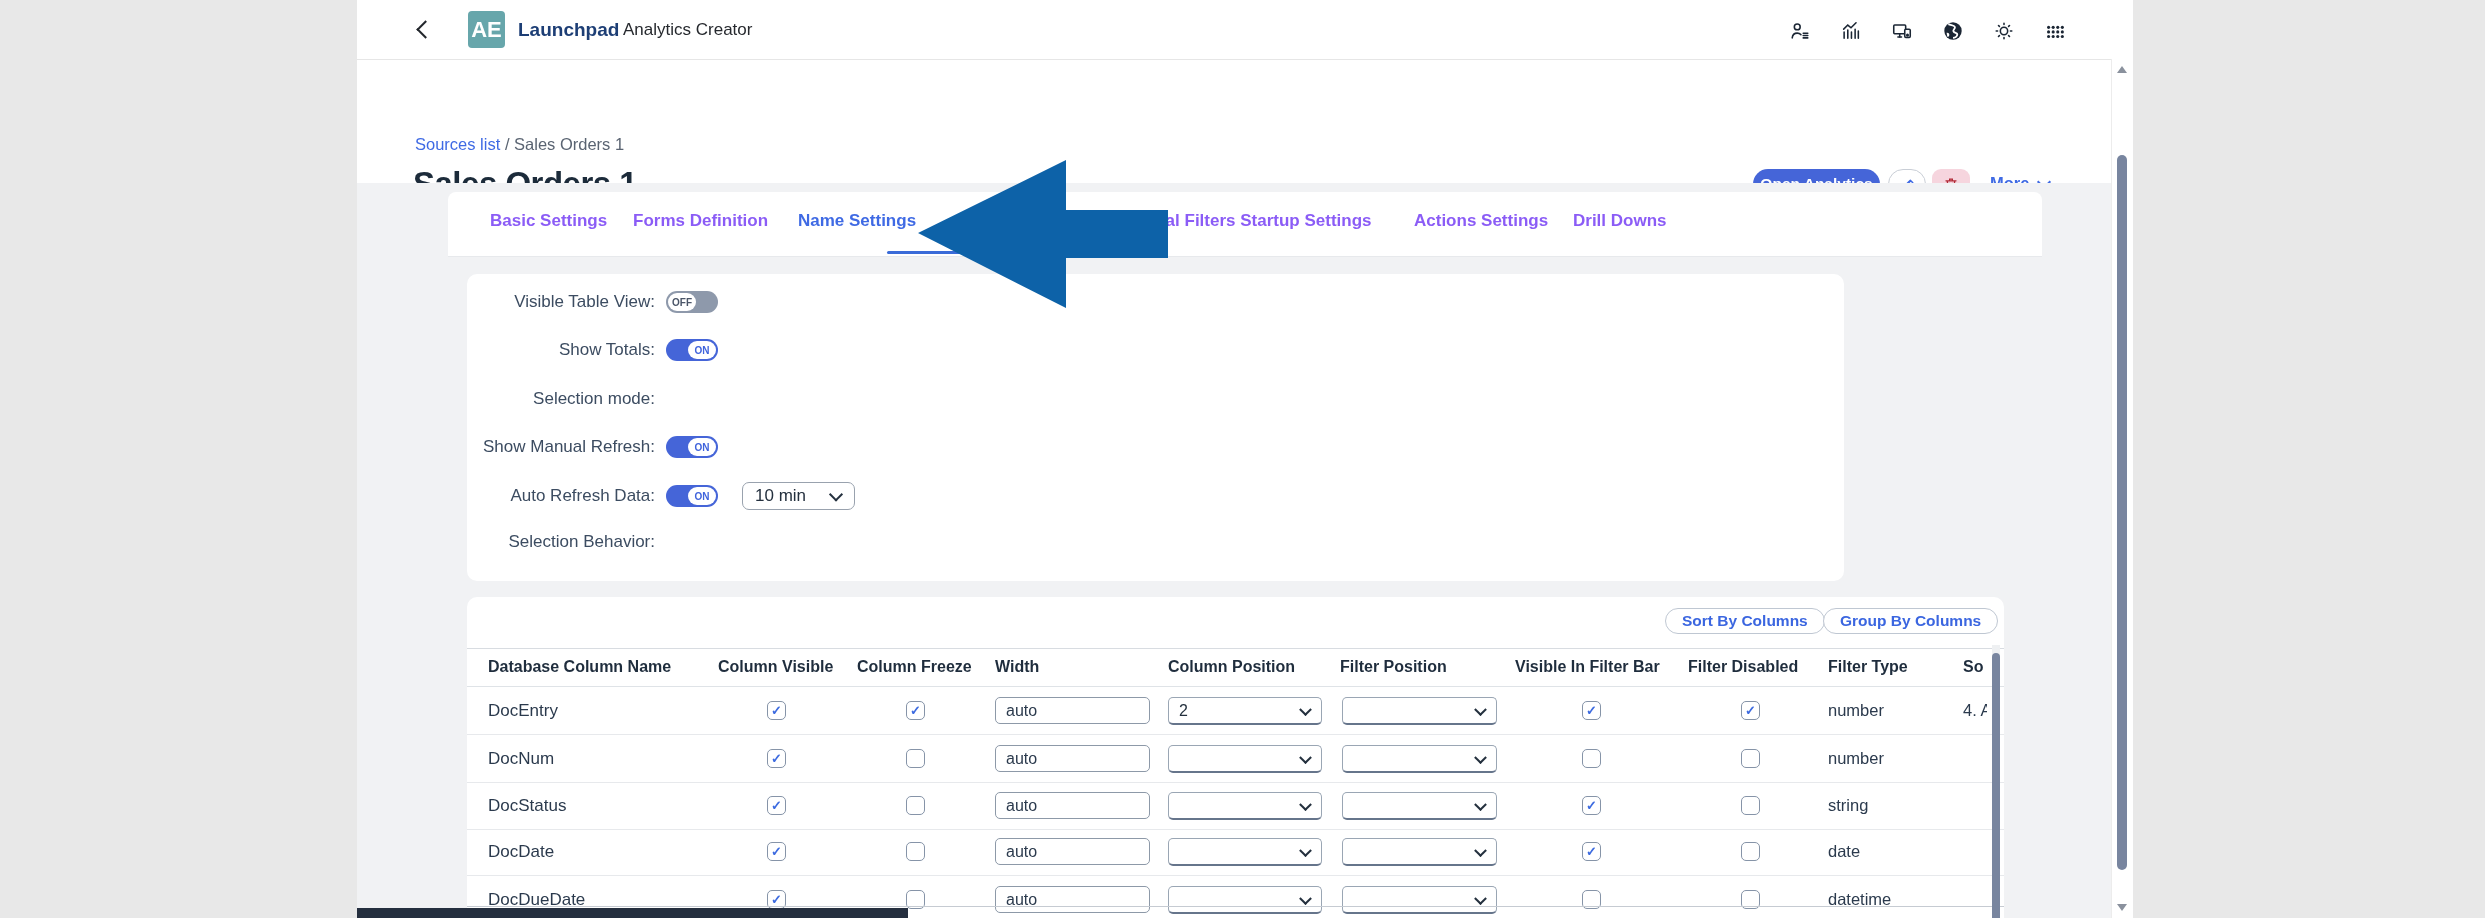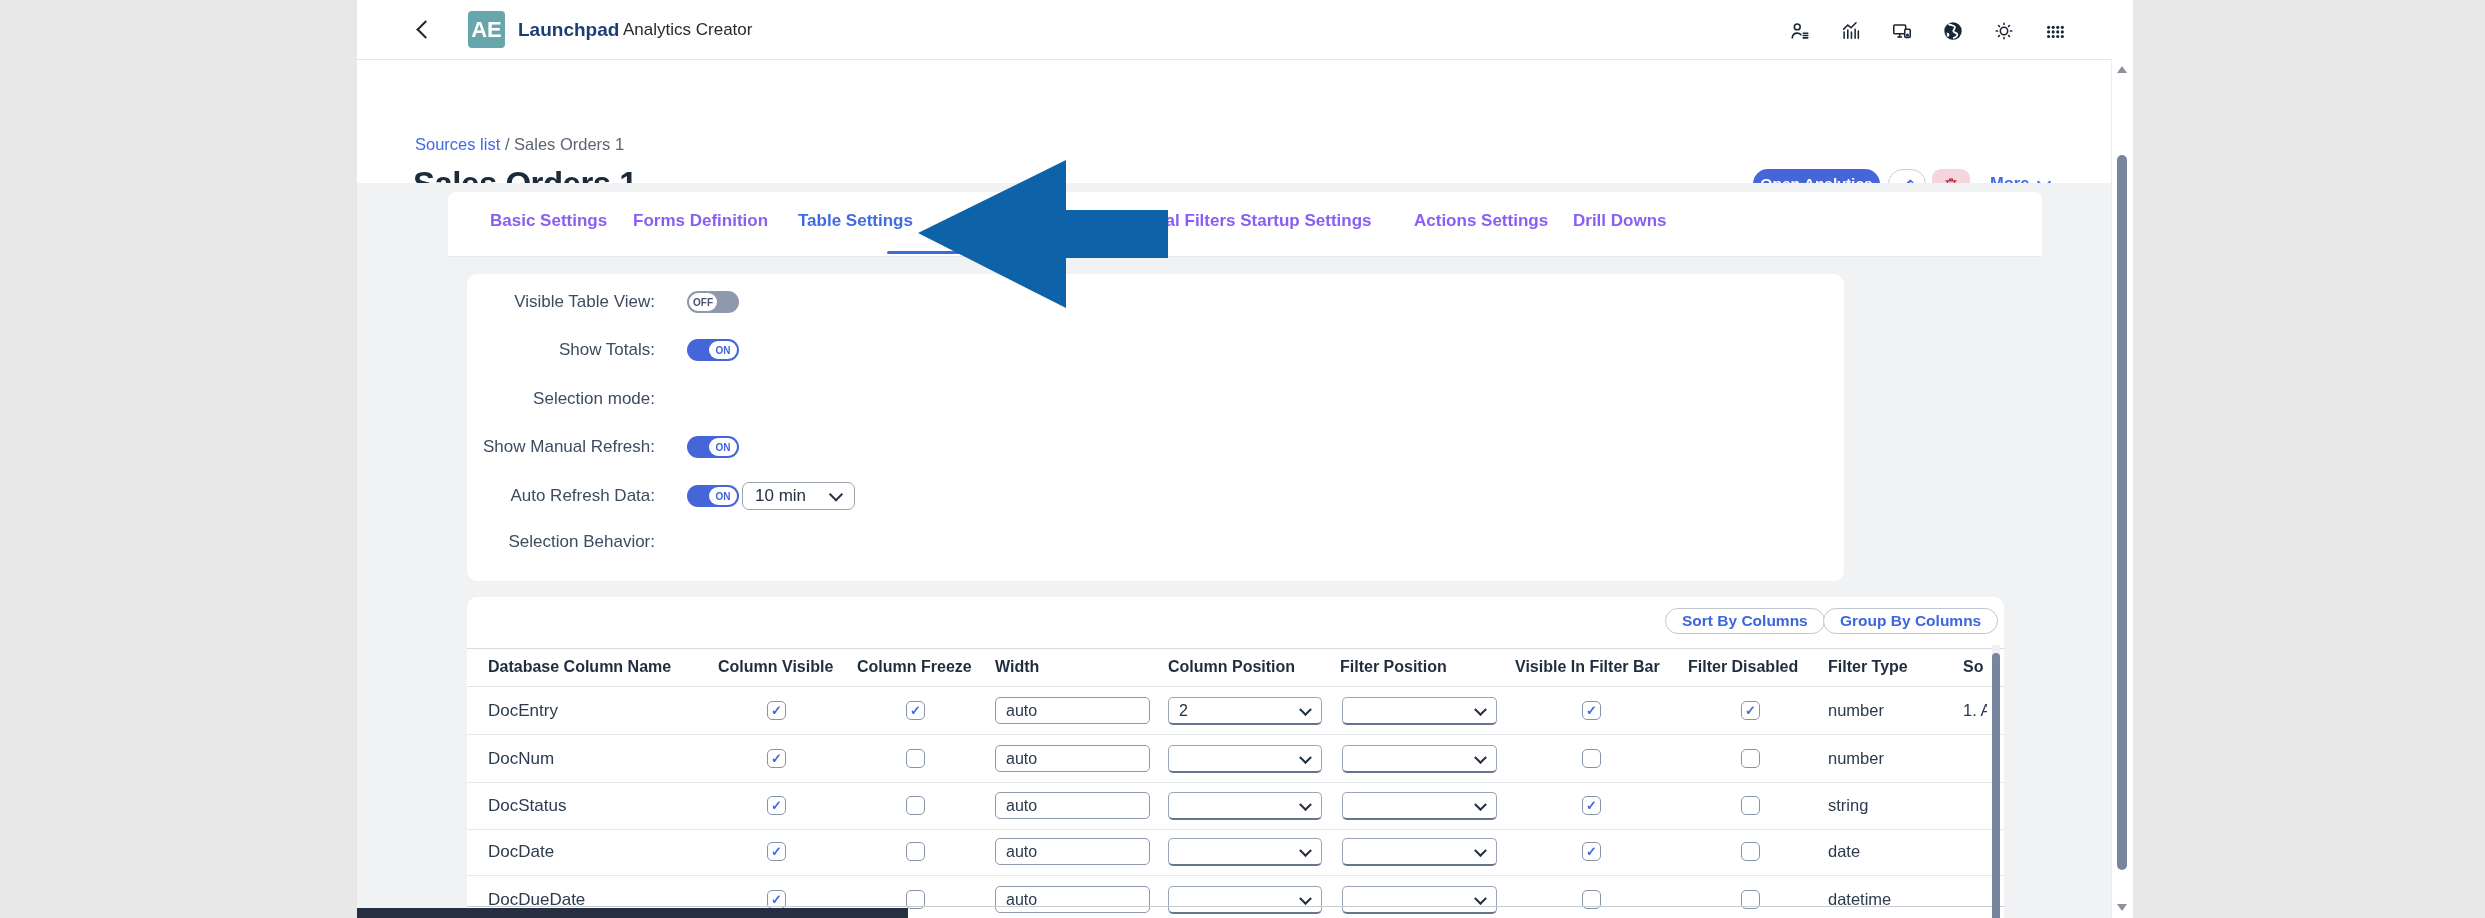--- a/index.html
+++ b/index.html
@@ -38,21 +38,21 @@
   .tabbar{position:absolute;left:91px;top:192px;width:1594px;height:64px;background:#fff;border-radius:8px 8px 0 0;border-bottom:1px solid #e7e9ec;z-index:1;}
   .tab{position:absolute;top:19px;font-size:17px;font-weight:600;color:#8b5cf6;cursor:pointer;white-space:nowrap;}
   .tab.active{color:#3f6ae4;}
   .tabline{position:absolute;left:439px;top:59px;width:112px;height:3px;background:#3a6bd8;border-radius:2px;}
   .arrow{position:absolute;left:548px;top:150px;z-index:10;}
 
   
   .panel{position:absolute;background:#fff;border-radius:10px;}
   .settings{left:110px;top:274px;width:1377px;height:307px;}
   .slabel{position:absolute;left:0;width:188px;text-align:right;font-size:17px;color:#3c4c61;}
-  .toggle{position:absolute;left:220px;width:52px;height:22px;border-radius:11px;background:#8e99ab;cursor:pointer;}
+  .toggle{position:absolute;left:199px;width:52px;height:22px;border-radius:11px;background:#8e99ab;cursor:pointer;}
   .toggle .knob{position:absolute;left:2px;top:2px;width:28px;height:18px;border-radius:9px;background:#fff;font-size:10px;font-weight:700;color:#4a5568;display:flex;align-items:center;justify-content:center;}
   .toggle.on{background:#4565d8;}
   .toggle.on .knob{left:auto;right:2px;color:#3f63dc;}
   .select{position:absolute;background:#fff;border:1px solid #99a2ae;border-radius:7px;font-size:17px;color:#24303e;display:flex;align-items:center;padding:0 12px;cursor:pointer;box-sizing:border-box;}
   .select .chevd{position:absolute;right:13px;top:50%;width:8px;height:8px;border-right:2px solid #24303e;border-bottom:2px solid #24303e;transform:translateY(-65%) rotate(45deg);}
 
   
   .tablepanel{left:110px;top:597px;width:1537px;height:321px;border-radius:10px 10px 0 0;overflow:hidden;}
   .btn-outline{position:absolute;top:11px;height:26px;background:#fff;border:1px solid #bfc7d2;border-radius:13px;color:#3b66e0;font-size:15.5px;font-weight:600;font-family:inherit;cursor:pointer;padding:0 16px;}
   .thead{position:absolute;left:0;top:51px;width:100%;height:39px;border-top:1px solid #d8dce1;border-bottom:1px solid #dfe3e7;box-sizing:border-box;}
@@ -168,21 +168,21 @@
       <div class="up"></div>
       <div class="thumb"></div>
       <div class="down"></div>
     </div>
 
     <div class="content"></div>
 
     <div class="tabbar">
       <div class="tab" style="left:42px;">Basic Settings</div>
       <div class="tab" style="left:185px;">Forms Definition</div>
-      <div class="tab active" style="left:350px;">Table Settings</div>
+      <div class="tab active" style="left:350px;">Name Settings</div>
       <div class="tab" style="left:682px;">Visual Filters Startup Settings</div>
       <div class="tab" style="left:966px;">Actions Settings</div>
       <div class="tab" style="left:1125px;">Drill Downs</div>
       <div class="tabline"></div>
     </div>
 
     <div class="arrow">
       <svg width="280" height="170" viewBox="0 0 280 170">
         <polygon points="13,83 161,10 161,60 263,60 263,108 161,108 161,158" fill="#0d62a8"></polygon>
       </svg>
@@ -244,21 +244,21 @@
             <span>2</span>
             <span class="chevd"></span>
           </div>
         <div class="tsel" style="left:875px;width:155px;">
             <span></span>
             <span class="chevd"></span>
           </div>
         <div class="cb checked" style="left:1115px;"></div>
         <div class="cb checked" style="left:1274px;"></div>
         <div class="td-text" style="left:1361px;">number</div>
-        <div class="td-text" style="left:1496px;width:24px;overflow:hidden;">1. A</div>
+        <div class="td-text" style="left:1496px;width:24px;overflow:hidden;">4. A</div>
       </div>
 
       <div class="trow" style="top:138px;">
         <div class="td-name">DocNum</div>
         <div class="cb checked" style="left:300px;"></div>
         <div class="cb" style="left:439px;"></div>
         <input class="winput" style="left: 528px;" value="auto">
         <div class="tsel" style="left:701px;width:154px;">
             <span></span>
             <span class="chevd"></span>

